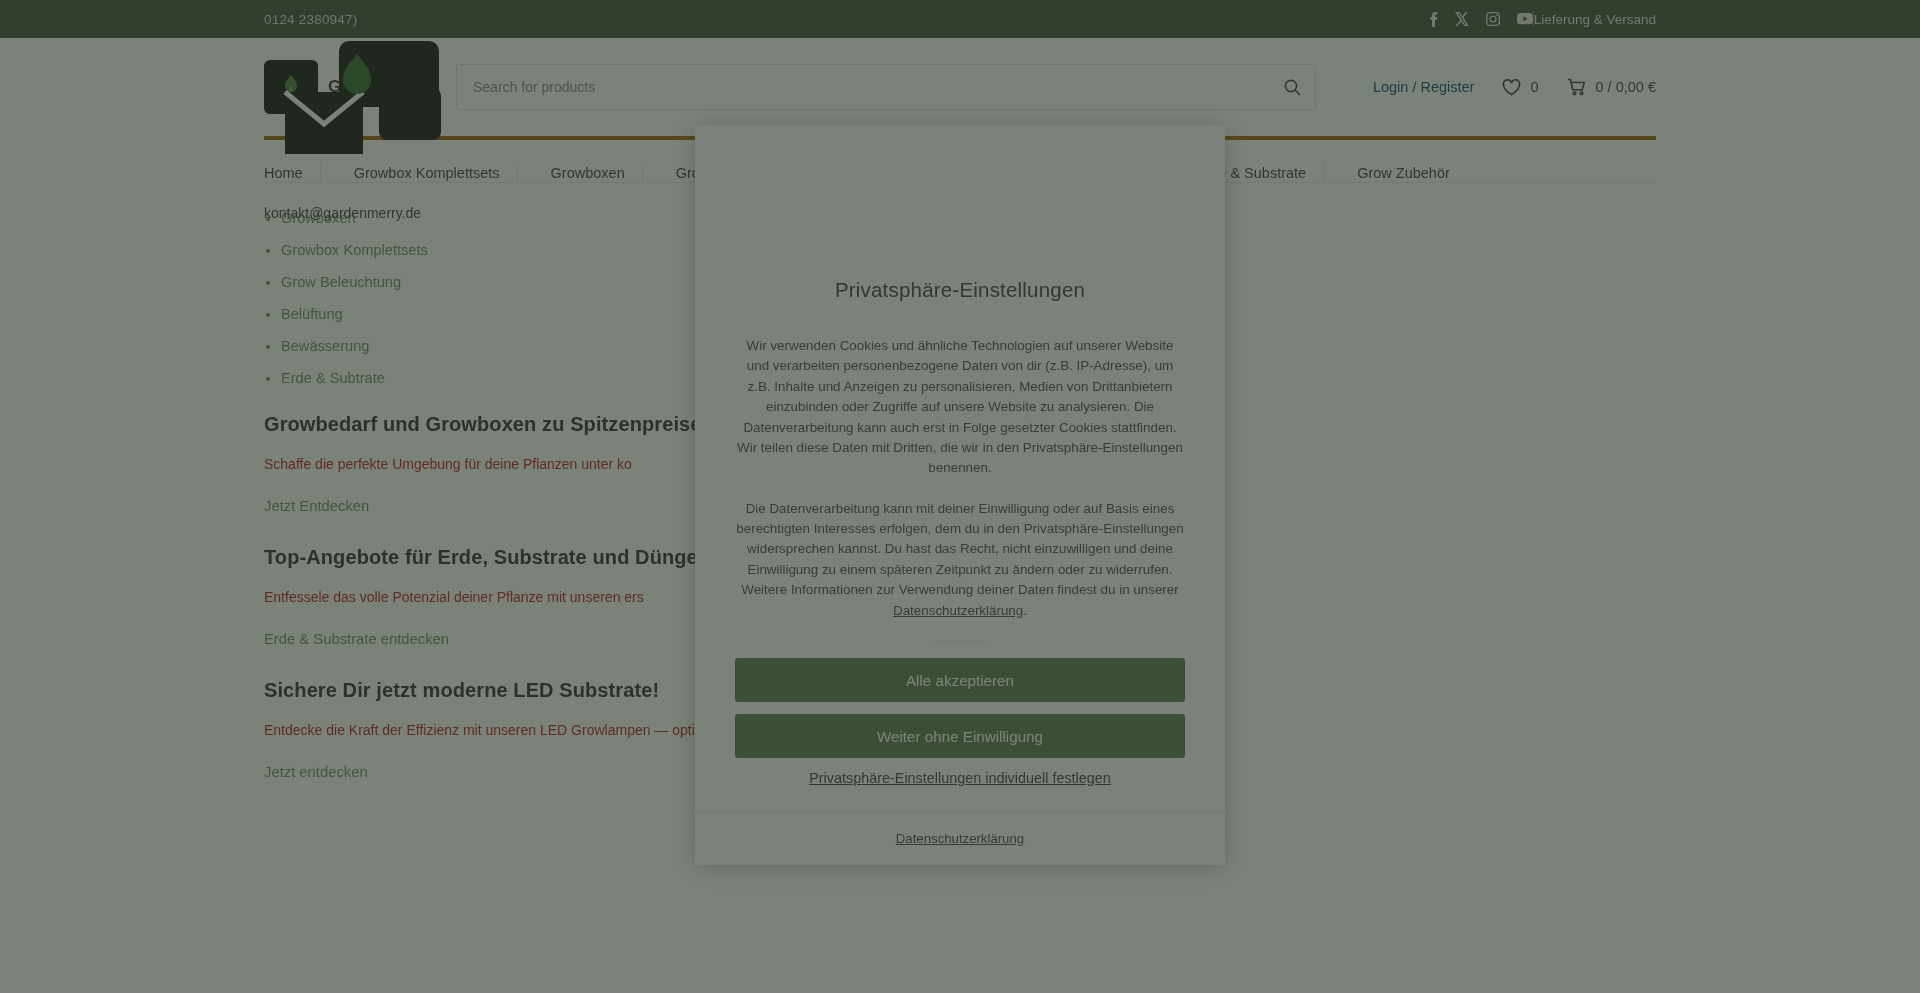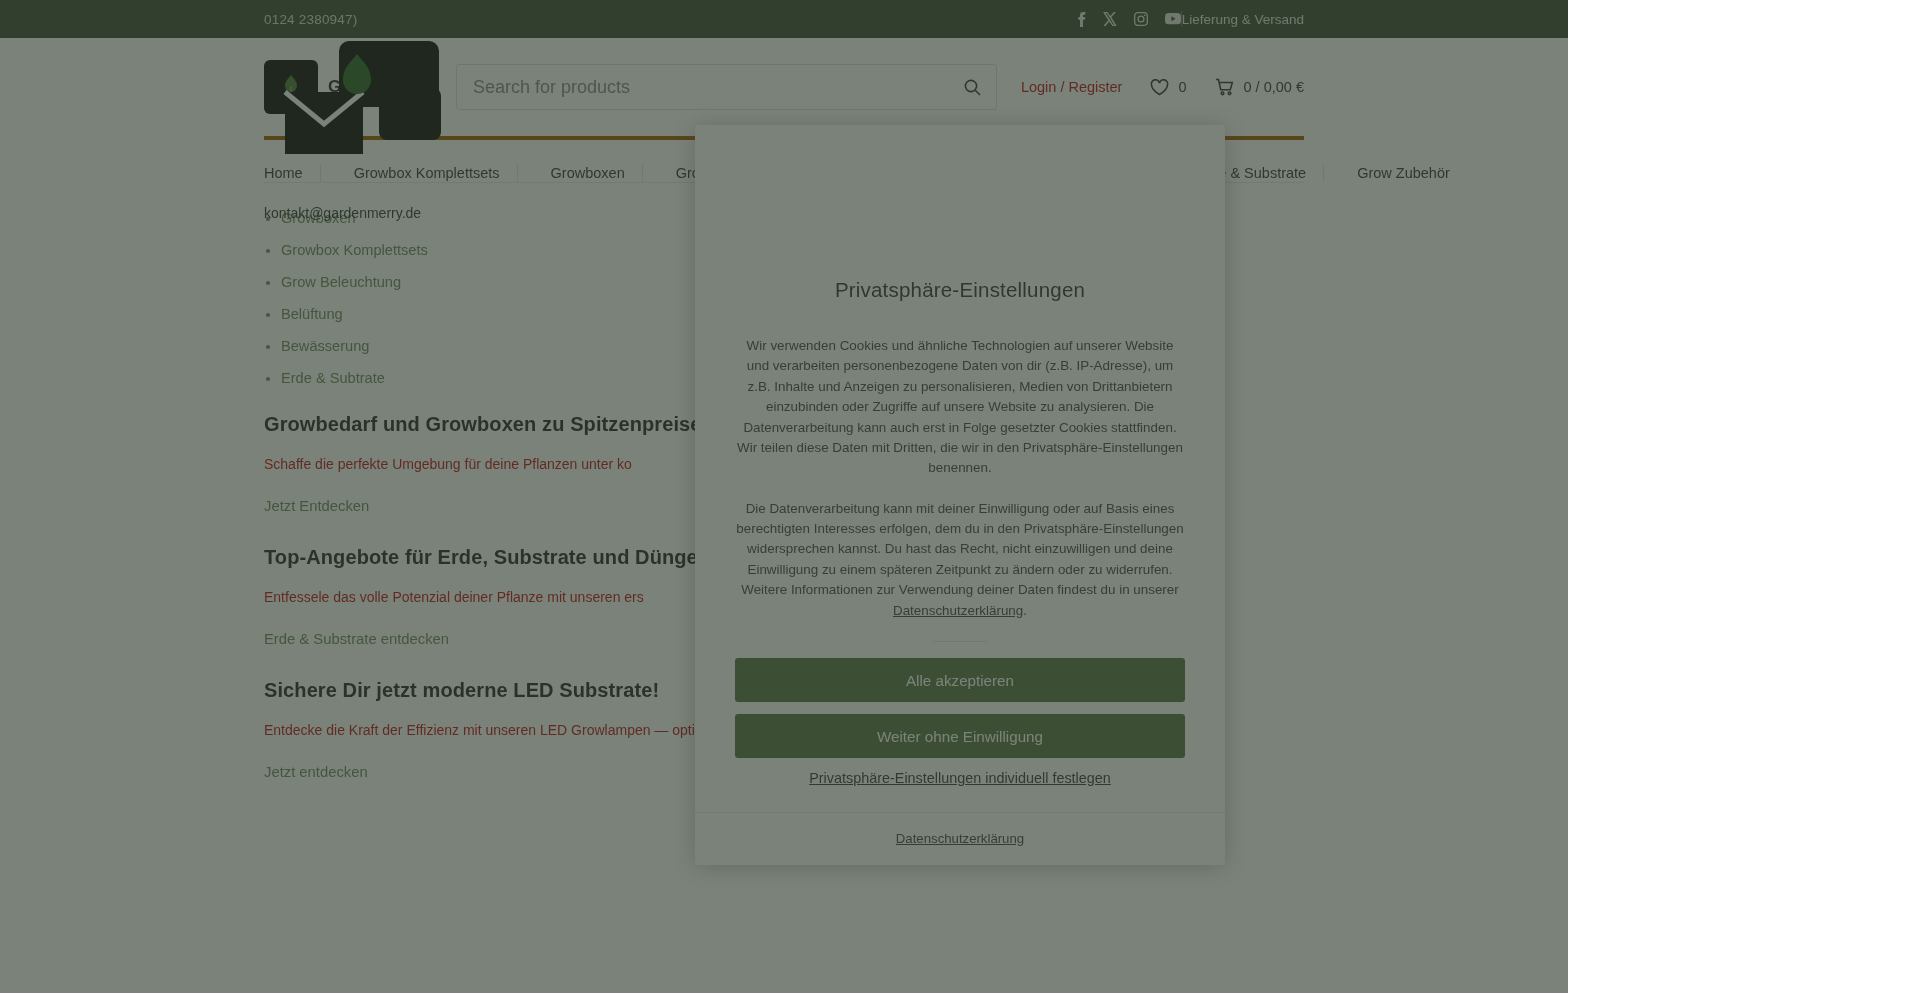--- a/index.html
+++ b/index.html
@@ -5,21 +5,21 @@
   * { box-sizing: border-box; }
   html, body {
     margin: 0; padding: 0;
     width: 1920px; height: 993px;
     overflow: hidden;
     font-family: "Liberation Sans", sans-serif;
     background: #ffffff;
   }
   #page {
     position: relative;
-    width: 1568px; height: 993px;
+    width: 1920px; height: 993px;
     background: #ffffff;
   }
 
   
   .topbar {
     height: 38px;
     background: #3f4f3b;
     color: #e7e7e7;
     display: flex;
     align-items: center;
@@ -68,38 +68,38 @@
     display: flex;
     align-items: center;
     margin-left: 12px;
     margin-right: 24px;
     background: #fff;
     max-width: 860px;
   }
   .search input {
     flex: 1;
     border: 0; outline: 0;
-    font-size: 18px;
+    font-size: 14px;
     color: #555;
     padding: 0 16px;
     background: transparent;
     font-family: "Liberation Sans", sans-serif;
   }
   .search input::placeholder { color: #8a8a8a; }
   .search-btn {
     width: 46px; height: 44px;
     display: flex; align-items: center; justify-content: center;
     background: transparent; border: 0; cursor: pointer;
   }
   .header-right {
     display: flex; align-items: center; gap: 28px;
     margin-left: auto;
   }
   .login-link {
-    font-size: 14.5px; color: #b91c1c; text-decoration: none; white-space: nowrap;
+    font-size: 14.5px; color: #0c4a6e; text-decoration: none; white-space: nowrap;
   }
   .wishlist, .cart {
     display: flex; align-items: center; gap: 9px;
     font-size: 14.5px; color: #3b3b3b; text-decoration: none;
   }
   .icon-stroke { stroke: #3b3b3b; fill: none; stroke-width: 1.6; }
 
   
   .nav-wrap { padding: 0 264px; }
   .nav {

